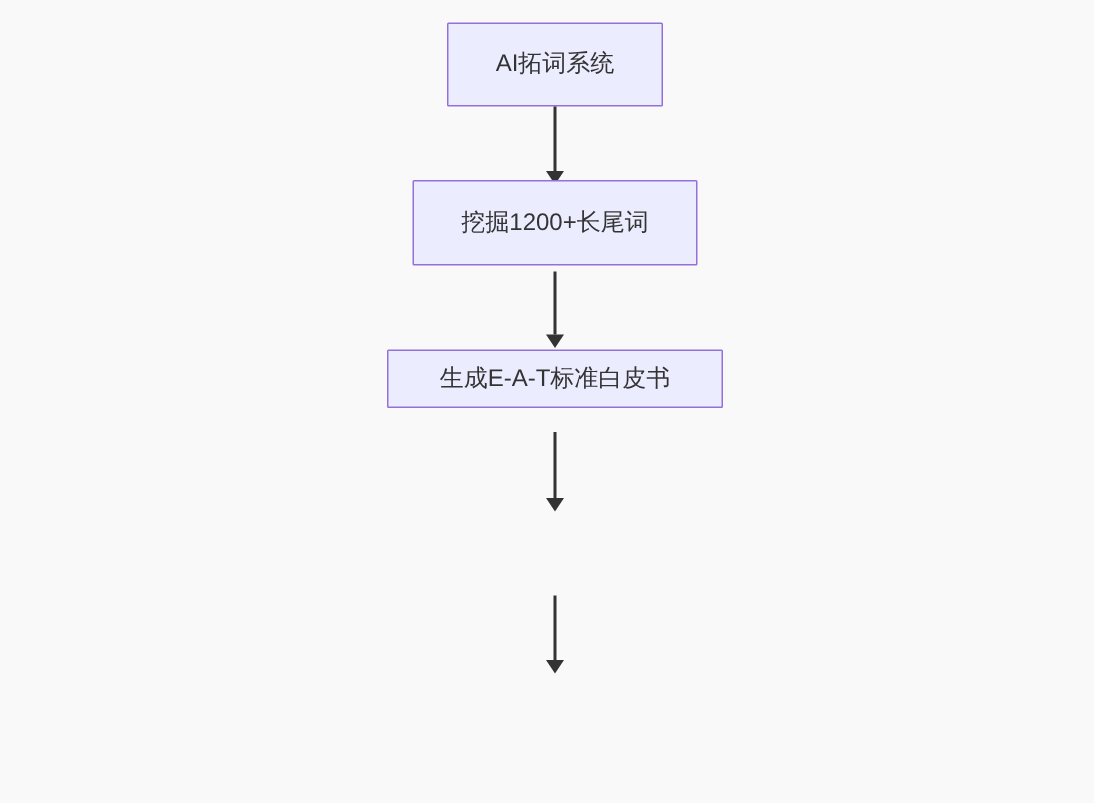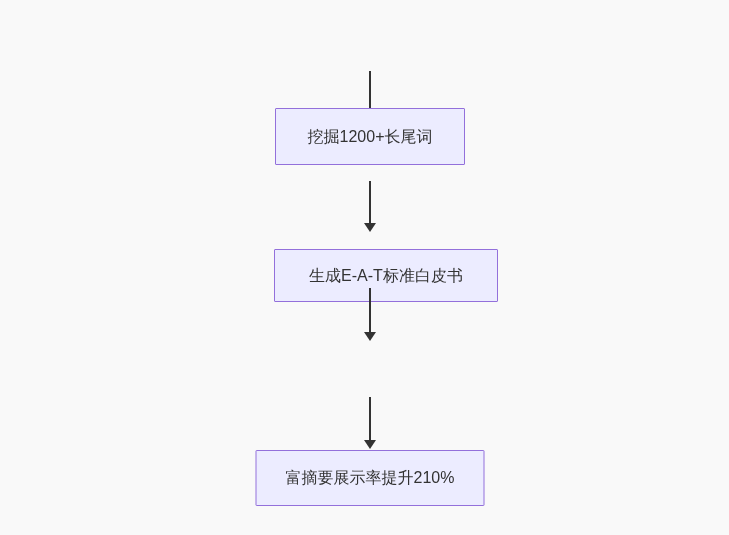--- a/index.html
+++ b/index.html
@@ -33,22 +33,22 @@
     justify-content: center;
     box-sizing: border-box;
   }
   .node-label {
     font-size: 16px;
     color: #333333;
     white-space: nowrap;
     line-height: 1;
   }
   .node-0 { top: 15px;  width: 144px; height: 56px; }
-  .node-1 { top: 108px; width: 190px; height: 57px; }
-  .node-2 { top: 249px; width: 224px; height: 53px; margin-left: 16px; }
+  .node-1 { top: 120px; width: 190px; height: 57px; }
+  .node-2 { top: 233px; width: 224px; height: 39px; }
   .node-3 { top: 342px; width: 216px; height: 55px; }
   .node-4 { top: 450px; width: 229px; height: 56px; }
 
   .edge {
     position: absolute;
     left: 370px;
     transform: translateX(-50%);
     width: 14px;
     display: flex;
     flex-direction: column;
@@ -69,20 +69,23 @@
     border-left: 6px solid transparent;
     border-right: 6px solid transparent;
     border-top: 9px solid #333333;
   }
 </style>
 </head>
 <body>
 
 <div class="canvas">
 
+  <div class="node node-0">
+    <span class="node-label">AI拓词系统</span>
+  </div>
 
   <div class="edge edge-0">
     <div class="edge-line"></div>
     <div class="edge-head"></div>
   </div>
 
   <div class="node node-1">
     <span class="node-label">挖掘1200+长尾词</span>
   </div>
 
@@ -99,17 +102,14 @@
     <div class="edge-line"></div>
     <div class="edge-head"></div>
   </div>
 
 
   <div class="edge edge-3">
     <div class="edge-line"></div>
     <div class="edge-head"></div>
   </div>
 
-  <div class="node node-4">
-    <span class="node-label">富摘要展示率提升210%</span>
-  </div>
 
 </div>
 
 </body></html>

